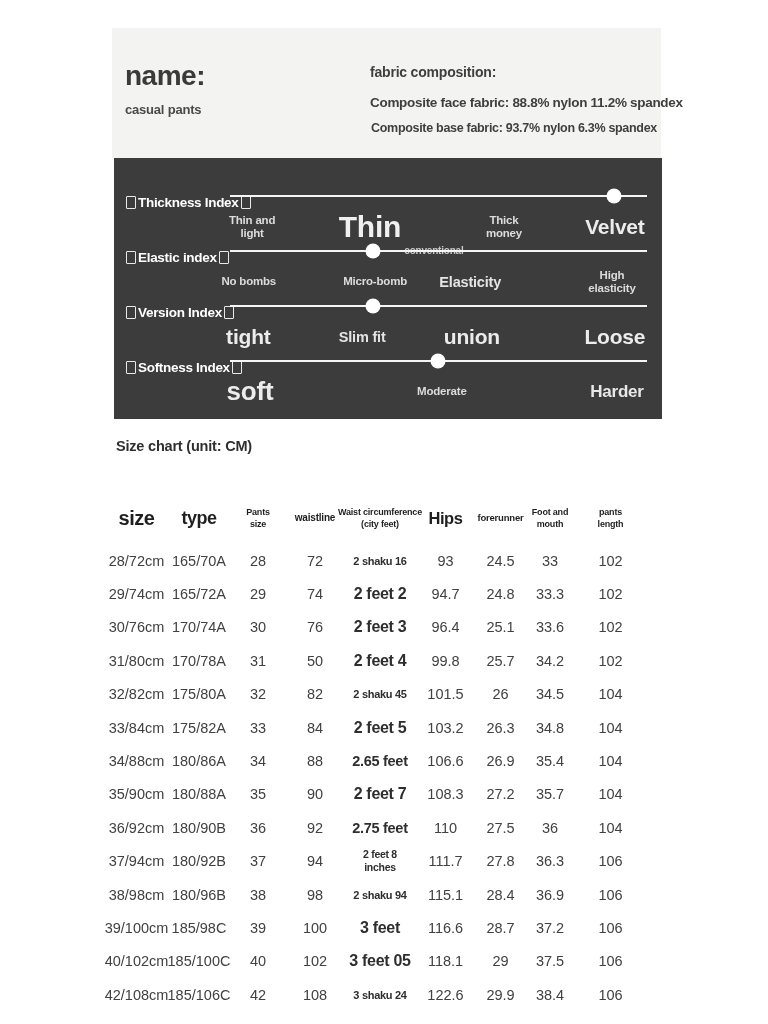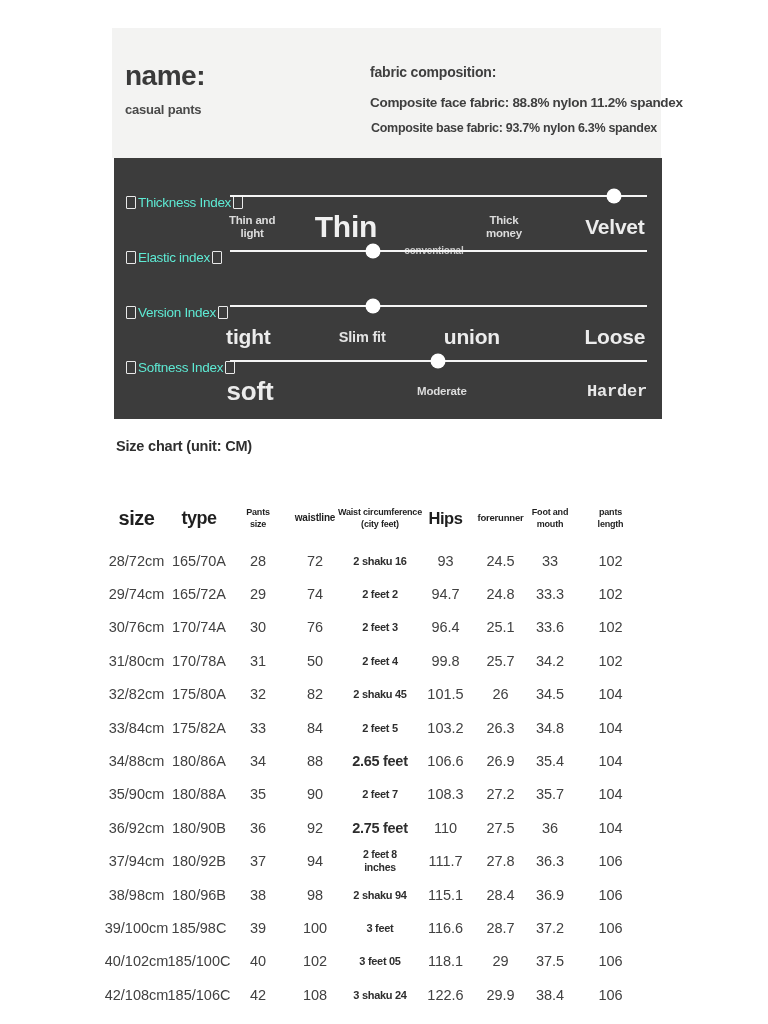--- a/index.html
+++ b/index.html
@@ -37,21 +37,21 @@
   .fabric-line.second{font-size:12.5px;}
 
   
   .index-panel{
     position:absolute;left:114px;top:158px;width:548px;height:261px;
     background:#3c3c3c;box-sizing:border-box;padding-top:37px;
   }
   .slider-row{position:relative;height:55px;}
   .row-label{
     position:absolute;left:10px;top:0;width:108px;
-    font-size:13.5px;font-weight:400;color:#5eead4;letter-spacing:-0.3px;
+    font-size:13.5px;font-weight:700;color:#ffffff;letter-spacing:-0.3px;
     white-space:nowrap;display:flex;align-items:center;
   }
   .tofu{
     display:inline-block;width:8px;height:11px;border:1.5px solid #e9e9e9;
     border-radius:1px;margin:0 2px;flex:0 0 auto;
   }
   .track-area{position:relative;margin-left:116px;margin-right:15px;height:100%;}
   .track{position:absolute;left:0;right:0;top:0;height:2px;background:#f5f5f5;}
   .dot{
     position:absolute;top:1px;width:15px;height:15px;border-radius:50%;
@@ -62,21 +62,21 @@
     position:absolute;top:50%;transform:translate(-50%,-50%);
     color:#dcdcdc;text-align:center;line-height:1.15;white-space:pre-line;
     font-weight:700;letter-spacing:-0.2px;
   }
   .s-xs{font-size:10px;color:#c9c9c9;margin-top:24px;}
   .s-sm{font-size:11.5px;}
   .s-md{font-size:14.5px;color:#e4e4e4;}
   .s-lg{font-size:17px;color:#e8e8e8;}
   .s-xl{font-size:21px;color:#ececec;}
   .s-xxl{font-size:26px;color:#ececec;}
-  .s-jumbo{font-size:30px;color:#f0f0f0;}
+  .s-jumbo{font-size:30px;color:#f0f0f0;margin-left:24px;}
 
   
   .chart-title{
     position:absolute;left:116px;top:438px;
     font-size:14.5px;font-weight:700;color:#2f2f2f;letter-spacing:-0.2px;
   }
   .size-table{
     position:absolute;left:106px;top:492px;width:540px;
     display:grid;
     grid-template-columns:61px 64px 54px 60px 70px 61px 49px 50px 71px;
@@ -92,21 +92,21 @@
   .thead .th:nth-child(4){font-size:10px;}
   .thead .th:nth-child(6){font-size:16.5px;letter-spacing:-0.4px;}
   .thead .th:nth-child(7){font-size:9.5px;}
   .td{
     height:33.4px;display:flex;align-items:center;justify-content:center;
     text-align:center;font-size:14.5px;font-weight:400;color:#414141;
     white-space:nowrap;
   }
   
   .trow .td:nth-child(5){
-    font-weight:700;font-size:11px;color:#2e2e2e;letter-spacing:-0.3px;
+    font-weight:700;font-size:16px;color:#2e2e2e;letter-spacing:-0.3px;
   }
   .trow:nth-child(2) .td:nth-child(5),
   .trow:nth-child(6) .td:nth-child(5),
   .trow:nth-child(12) .td:nth-child(5),
   .trow:nth-child(15) .td:nth-child(5){font-size:11px;}
   .trow:nth-child(8) .td:nth-child(5),
   .trow:nth-child(10) .td:nth-child(5){font-size:14.5px;}
   .trow:nth-child(11) .td:nth-child(5){
     font-size:10.5px;white-space:pre-line;line-height:1.25;
   }
@@ -150,20 +150,27 @@
 
   <div class="slider-row">
     <div class="row-label">
       <span class="tofu"></span>
       <span class="row-label-text">Elastic index</span>
       <span class="tofu"></span>
     </div>
     <div class="track-area">
       <div class="track"></div>
       <div class="dot" style="left: 34.3%;"></div>
+      <div class="scale">
+            <span class="scale-label s-sm" style="left: 4.5%;">No bombs</span>
+            <span class="scale-label s-sm" style="left: 34.8%;">Micro-bomb</span>
+            <span class="scale-label s-md" style="left: 57.6%;">Elasticity</span>
+            <span class="scale-label s-sm" style="left: 91.6%;">High
+elasticity</span>
+          </div>
     </div>
   </div>
 
   <div class="slider-row">
     <div class="row-label">
       <span class="tofu"></span>
       <span class="row-label-text">Version Index</span>
       <span class="tofu"></span>
     </div>
     <div class="track-area">
@@ -183,21 +190,21 @@
       <span class="tofu"></span>
       <span class="row-label-text">Softness Index</span>
       <span class="tofu"></span>
     </div>
     <div class="track-area">
       <div class="track"></div>
       <div class="dot" style="left: 49.9%;"></div>
       <div class="scale">
             <span class="scale-label s-xxl" style="left: 4.8%;">soft</span>
             <span class="scale-label s-sm" style="left: 50.8%;">Moderate</span>
-            <span class="scale-label s-lg" style="left: 92.8%; font-family: Liberation Mono, monospace;">Harder</span>
+            <span class="scale-label s-lg" style="left: 92.8%;">Harder</span>
           </div>
     </div>
   </div>
 </div>
 
   <div class="chart-title">Size chart (unit: CM)</div>
   <div class="size-table" id="size-table">
     <div class="thead" id="table-head"><div class="th">size</div><div class="th">type</div><div class="th">Pants
 size</div><div class="th">waistline</div><div class="th">Waist circumference
 (city feet)</div><div class="th">Hips</div><div class="th">forerunner</div><div class="th">Foot and

